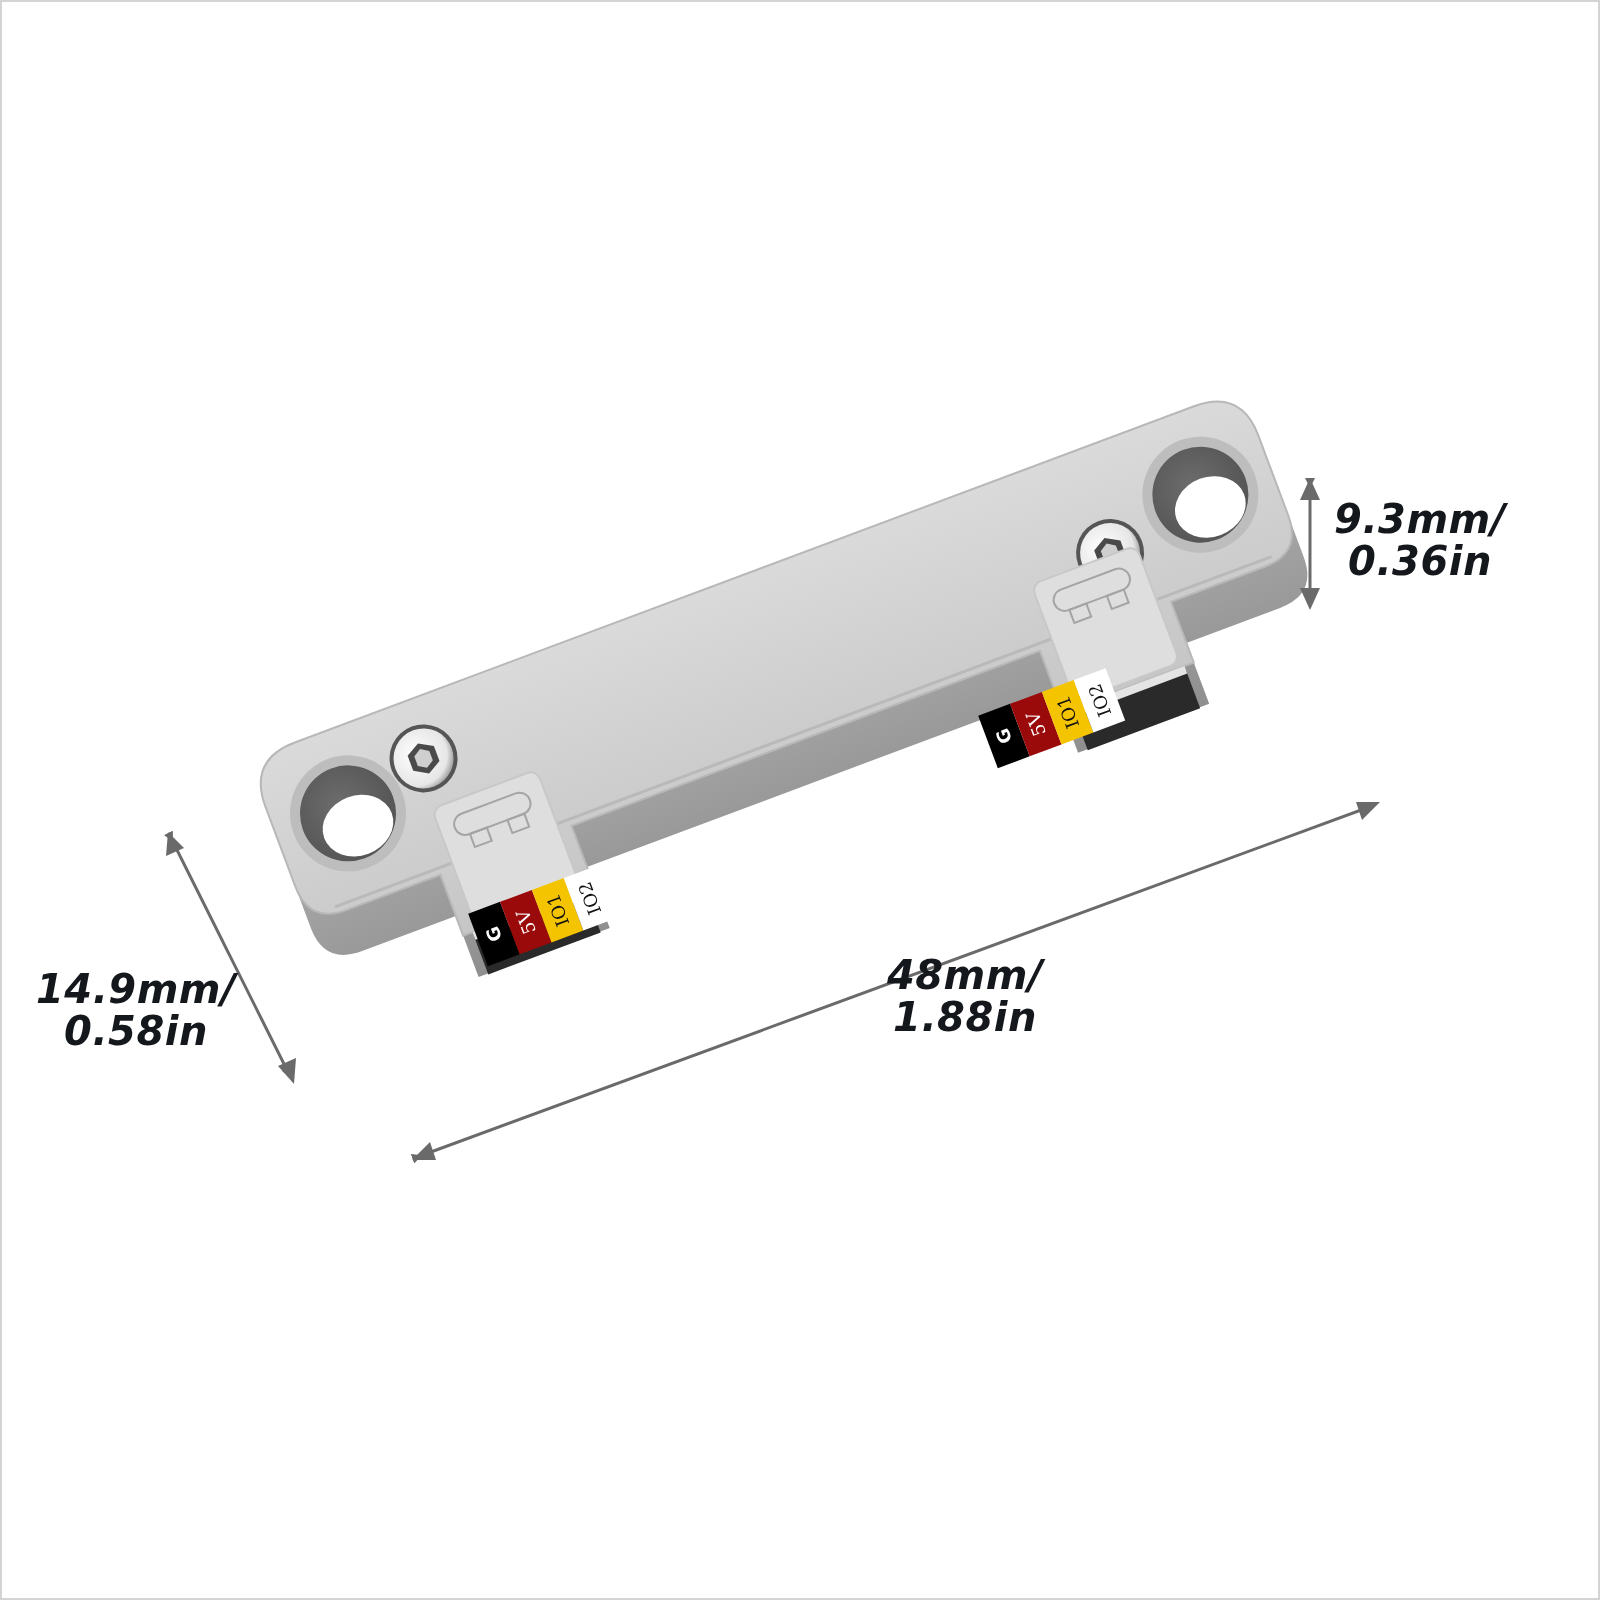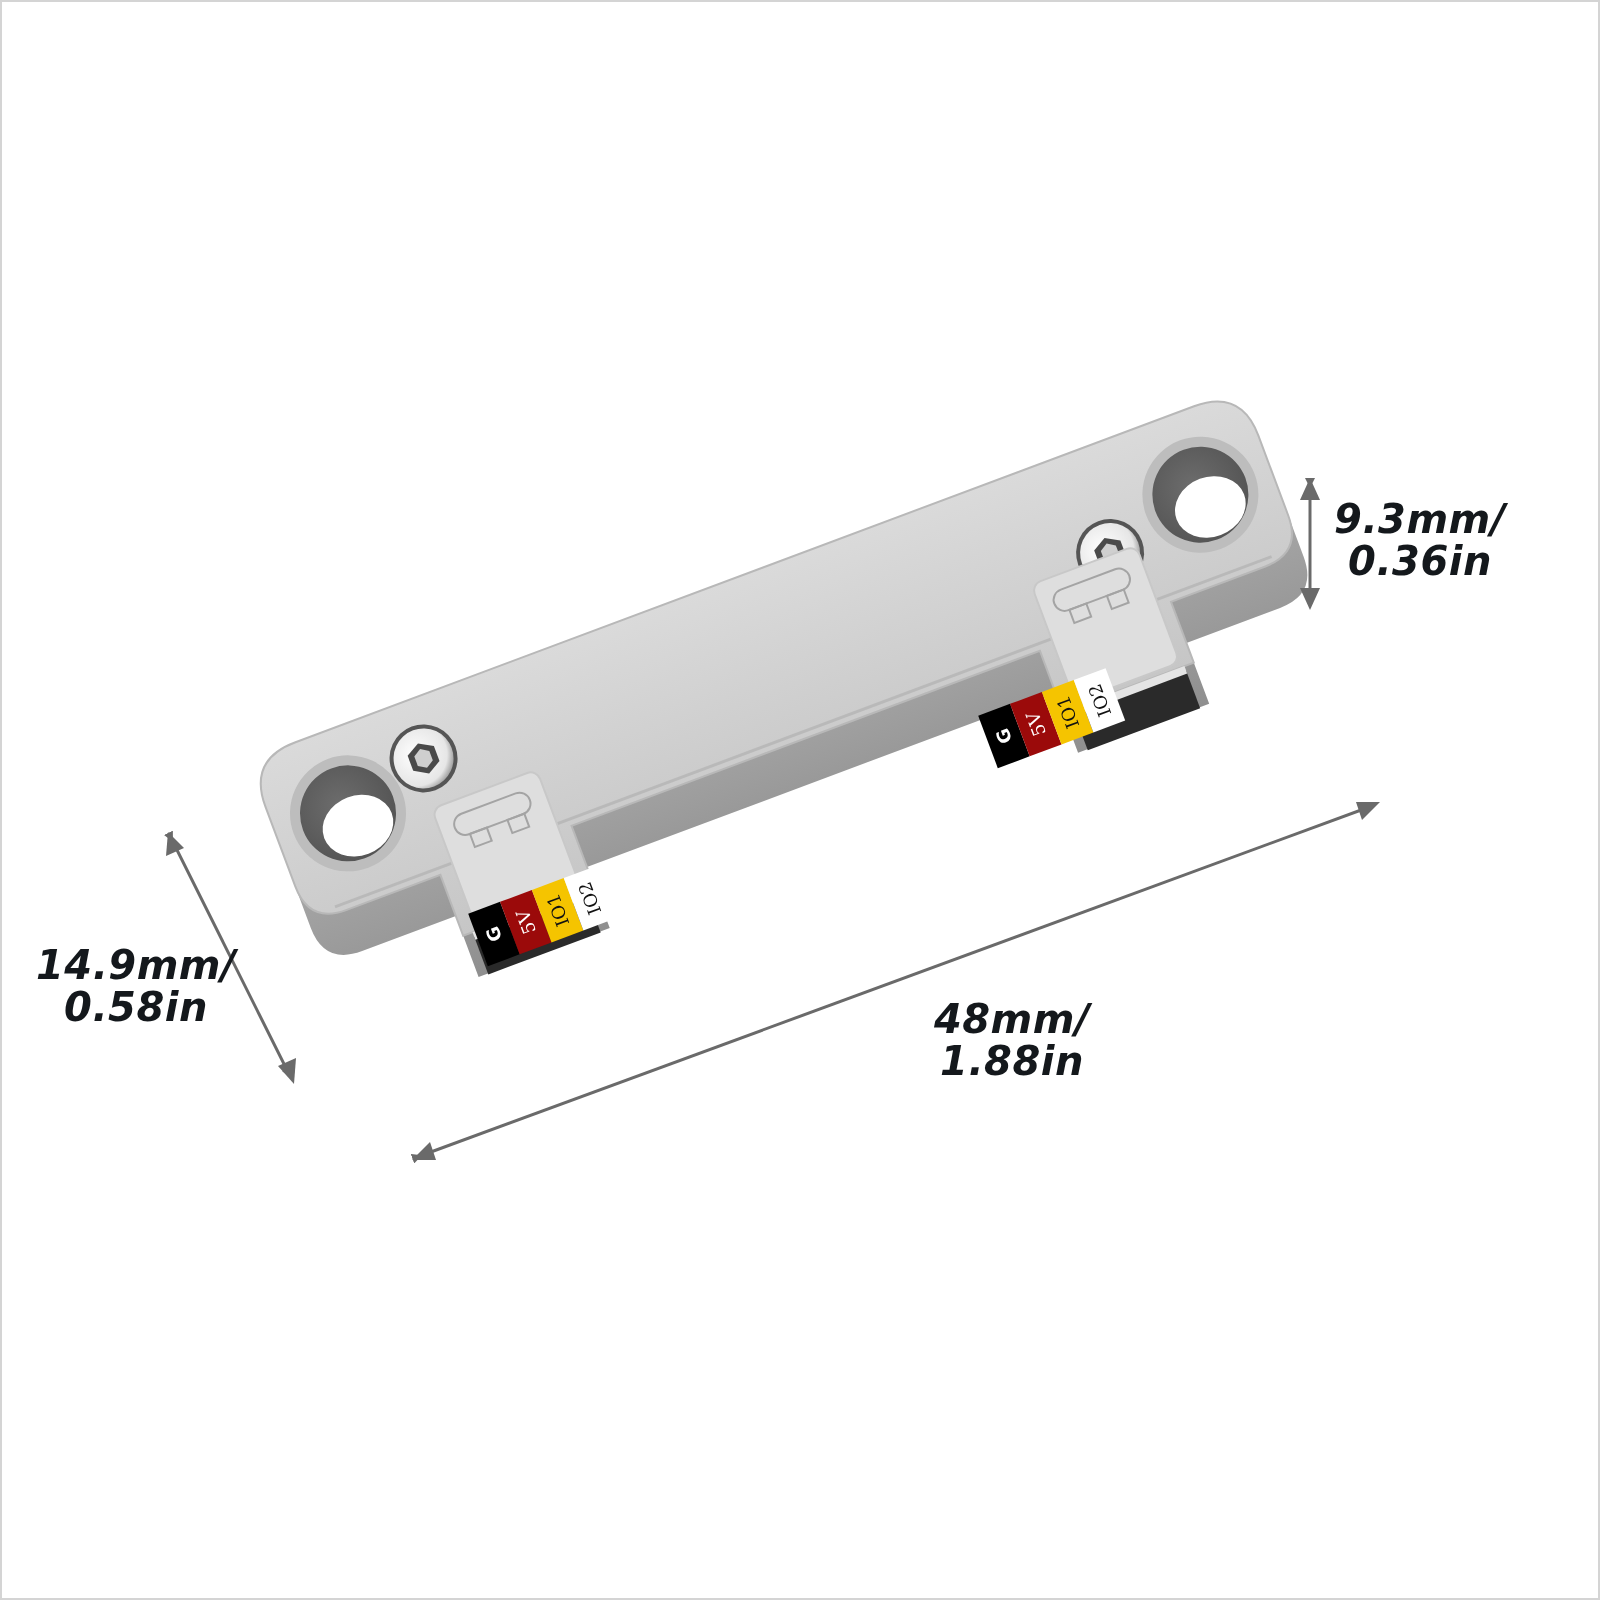--- a/index.html
+++ b/index.html
@@ -5,22 +5,22 @@
   html, body { margin: 0; padding: 0; background: #ffffff; }
   body { width: 1600px; height: 1600px; position: relative; overflow: hidden; font-family: "DejaVu Sans", sans-serif; }
   .frame { position: absolute; left: 0; top: 0; width: 1596px; height: 1596px; border: 2px solid #d4d4d4; }
   .stage { position: absolute; left: 0; top: 0; width: 1600px; height: 1600px; }
   .dim-label {
     position: absolute; color: #14181c; font-weight: bold; font-size: 40px; line-height: 42px;
     text-align: center; letter-spacing: 0.5px; font-family: "DejaVu Sans", sans-serif; font-style: italic;
   }
   .dim-label span { display: block; }
   #dim-height { left: 1330px; top: 498px; width: 180px; }
-  #dim-depth { left: 36px; top: 944px; width: 200px; }
-  #dim-length { left: 880px; top: 998px; width: 170px; margin-left: 47px; }
+  #dim-depth { left: 36px; top: 968px; width: 200px; }
+  #dim-length { left: 880px; top: 954px; width: 170px; }
 </style>
 </head>
 <body>
 
 <div class="frame"></div>
 
 <svg class="stage" width="1600" height="1600" viewBox="0 0 1600 1600" xmlns="http://www.w3.org/2000/svg">
   <defs>
     <linearGradient id="bodyTop" x1="0" y1="0" x2="0" y2="1">
       <stop offset="0" stop-color="#dadada"></stop>

